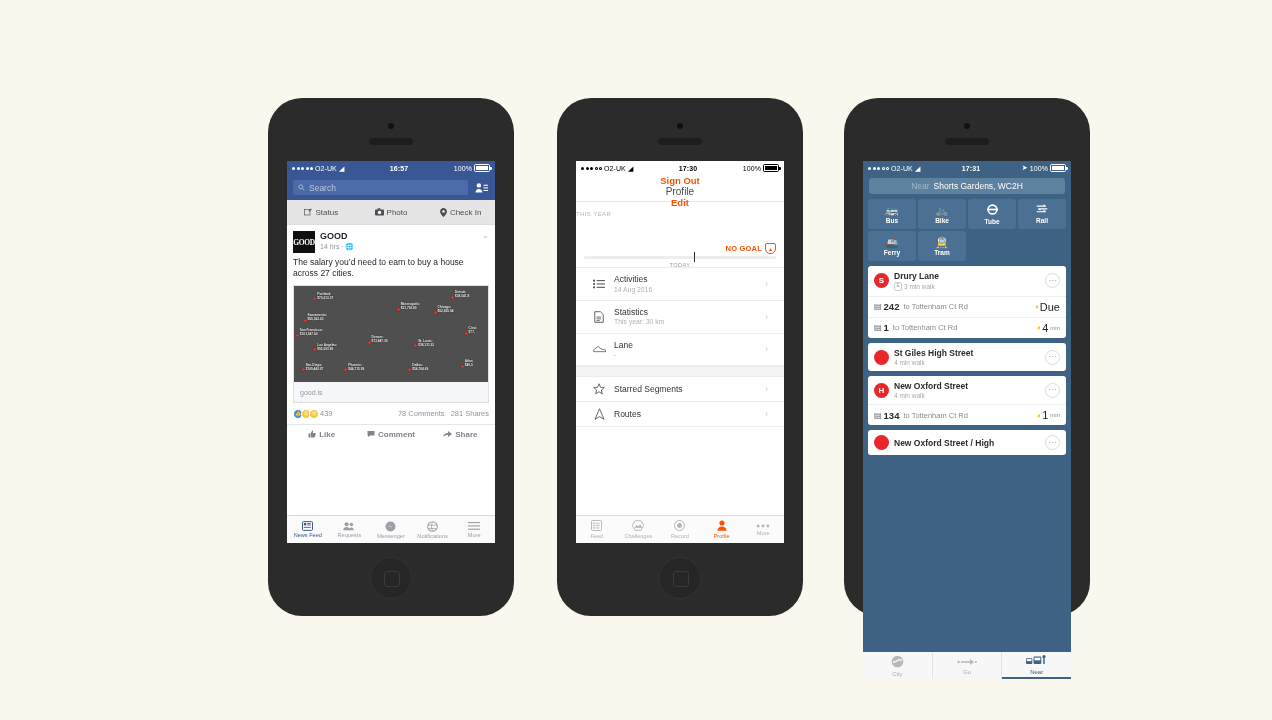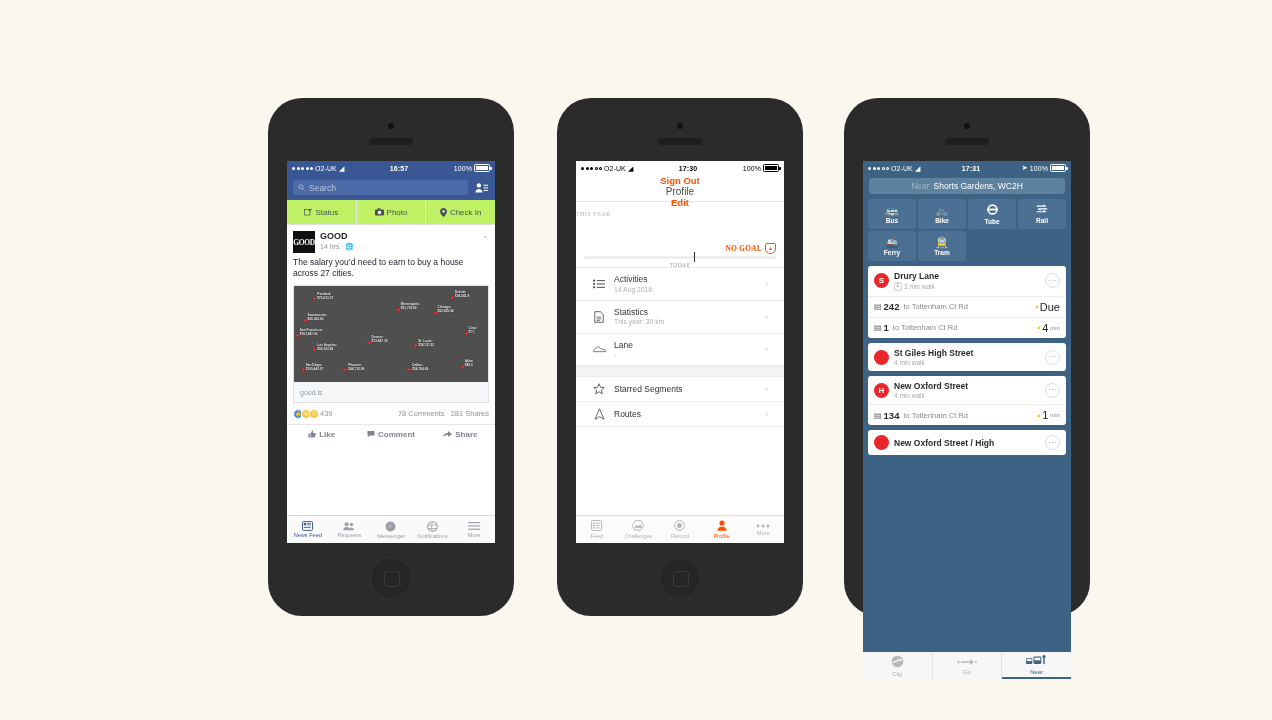--- a/index.html
+++ b/index.html
@@ -36,21 +36,21 @@
   
   .fb-sb{background:#3a5795;color:#fff;}
   .fb-sb .dots s{background:#fff;}
   .fb-sb .batt{border:1px solid #fff;}
   .fb-sb .batt::after{background:#fff;}
   .fb-sb .batt i{position:absolute;left:1px;top:1px;right:1px;bottom:1px;background:#fff;display:block;}
   .fb-nav{background:#3a5795;height:25px;display:flex;align-items:center;padding:0 6px;gap:6px;}
   .fb-search{flex:1;height:15px;background:#4c6aa8;border-radius:2px;display:flex;align-items:center;padding:0 5px;gap:4px;}
   .fb-search .ph{color:#b9c6de;font-size:8.5px;}
   .fb-ficon{width:15px;height:14px;color:#fff;display:flex;align-items:center;justify-content:center;}
-  .fb-actions{height:24px;display:flex;border-bottom:1px solid #dcdee3;background:#bef264;}
+  .fb-actions{height:24px;display:flex;border-bottom:1px solid #dcdee3;background:#e5e5e5;}
   .fb-act{flex:1;display:flex;align-items:center;justify-content:center;gap:3px;font-size:8px;color:#4b4f56;border-right:1px solid #e4e6eb;}
   .fb-act:last-child{border-right:none;}
   .fb-post{background:#fff;}
   .fb-phead{display:flex;padding:6px 6px 2px 6px;gap:5px;align-items:flex-start;}
   .fb-avatar{width:22px;height:22px;background:#111;color:#fff;font-size:7.5px;font-weight:bold;display:flex;align-items:center;justify-content:center;letter-spacing:-.3px;font-family:"Liberation Serif",serif;flex:0 0 auto;}
   .fb-pname{font-size:9px;font-weight:bold;color:#1d2129;line-height:1.2;}
   .fb-pmeta{font-size:7px;color:#90949c;margin-top:1px;}
   .fb-chev{margin-left:auto;color:#bec2c9;font-size:9px;line-height:1;}
   .fb-ptext{font-size:8.5px;color:#1d2129;padding:2px 6px 5px 6px;line-height:1.35;}
   .fb-card{margin:0 6px;border:1px solid #e0e1e4;}
@@ -75,21 +75,21 @@
   
   .sv-sb{background:#fff;color:#000;}
   .sv-sb .dots s{background:#000;}
   .sv-sb .dots s.o{background:transparent;box-shadow:inset 0 0 0 1px #000;}
   .sv-sb .batt{border:1px solid #000;}
   .sv-sb .batt::after{background:#000;}
   .sv-sb .batt i{position:absolute;left:1px;top:1px;right:1px;bottom:1px;background:#000;display:block;}
   .sv-nav{height:26px;display:flex;align-items:center;padding:0 7px;background:#fff;border-bottom:1px solid #e6e6e6;flex-direction:column;}
   .sv-nav .lnk{color:#fc5200;font-size:9.5px;font-weight:bold;}
   .sv-nav .ttl{flex:1;text-align:center;font-size:10px;color:#4a4a4a;}
-  .sv-goal{padding:9px 8px 0 0;position:relative;height:66px;box-sizing:border-box;border-bottom:1px solid #ececec;font-family:Liberation Serif, serif;}
+  .sv-goal{padding:9px 8px 0 0;position:relative;height:66px;box-sizing:border-box;border-bottom:1px solid #ececec;}
   .sv-year{font-size:6px;color:#b5b5b5;letter-spacing:.4px;}
   .sv-nogoal{position:absolute;right:8px;top:41px;display:flex;align-items:center;gap:3px;color:#fc5200;font-size:7.5px;font-weight:bold;letter-spacing:.2px;}
   .sv-shield{width:9px;height:9px;border:1px solid #fc5200;border-radius:2px 2px 5px 5px;display:flex;align-items:center;justify-content:center;font-size:5px;}
   .sv-bar{position:absolute;left:8px;right:8px;top:54px;height:2.5px;background:#ededed;border-radius:2px;}
   .sv-today{position:absolute;left:56.5%;top:50px;width:1.6px;height:10px;background:#2b2b2b;}
   .sv-todaylbl{position:absolute;left:0;right:0;top:60px;text-align:center;font-size:5.6px;color:#9b9b9b;letter-spacing:.4px;}
   .sv-rows{background:#fff;}
   .sv-row{display:flex;align-items:center;gap:8px;padding:6px 16px;border-bottom:1px solid #ececec;min-height:25px;box-sizing:border-box;}
   .sv-ico{width:14px;display:flex;justify-content:center;color:#6d6d6d;flex:0 0 auto;}
   .sv-txt{flex:1;}

